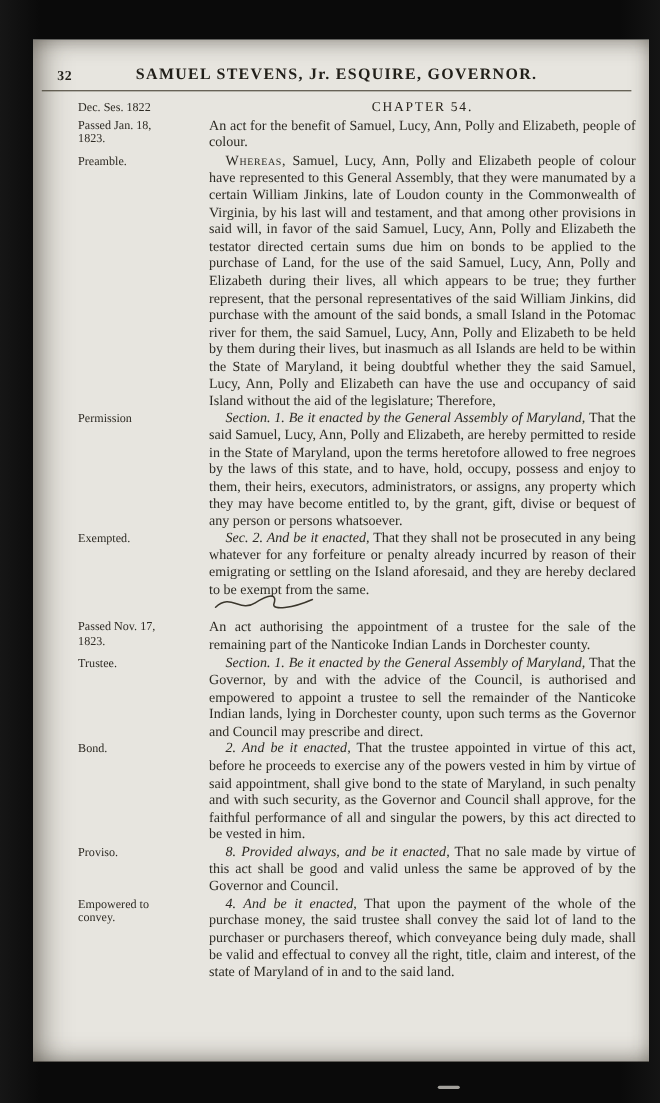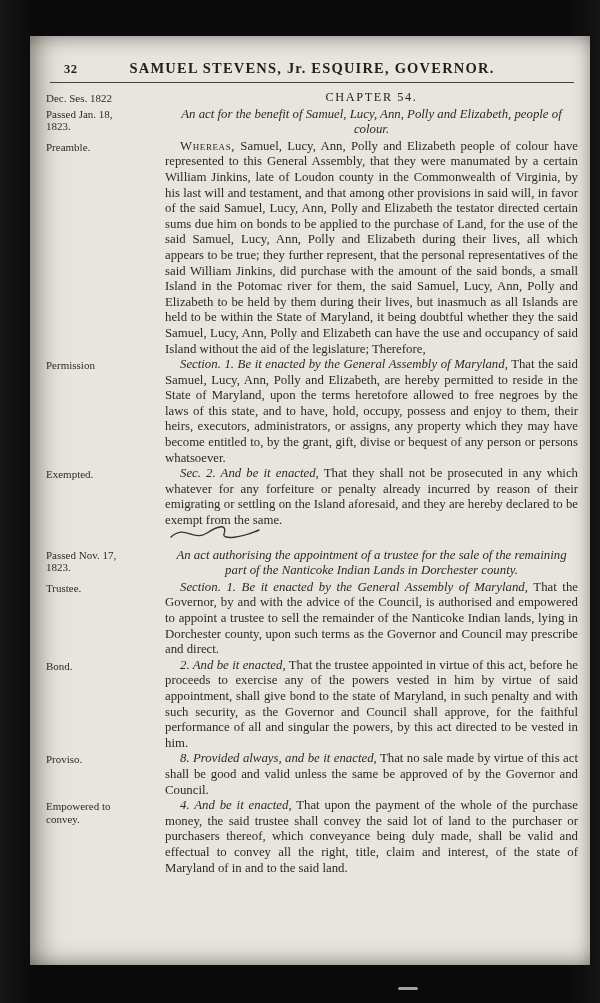--- a/index.html
+++ b/index.html
@@ -25,21 +25,21 @@
     top: 36px;
     right: 10px;
     bottom: 38px;
     background: #e7e5df;
     color: #2c2a23;
     box-shadow:
       inset 20px 0 26px -12px rgba(55, 50, 40, 0.5),
       inset -10px 0 18px -10px rgba(55, 50, 40, 0.35),
       inset 0 14px 20px -12px rgba(55, 50, 40, 0.35),
       inset 0 -14px 22px -12px rgba(55, 50, 40, 0.4);
-    padding: 24px 12px 8px 16px;
+    padding: 24px 12px 8px 4px;
     box-sizing: border-box;
     overflow: hidden;
   }
   .hdr {
     position: relative;
     text-align: center;
     font-weight: bold;
     font-size: 14.5px;
     letter-spacing: 1.2px;
     color: #211f19;
@@ -60,38 +60,37 @@
     align-items: flex-start;
   }
   .mnote {
     width: 86px;
     flex: 0 0 86px;
     font-size: 11px;
     line-height: 12.5px;
     padding-top: 2px;
     color: #2e2b24;
     position: relative;
+    margin-left: 37px;
   }
   .btext {
     flex: 1;
     font-size: 12.8px;
     line-height: 15.6px;
     text-align: justify;
     margin-left: 33px;
   }
   .chapter-row { margin-top: 3px; }
   .chapter {
     text-align: center;
     font-size: 12.3px;
     letter-spacing: 1.6px;
     color: #26231c;
   }
   .acttitle {
-    text-align: center;
-    font-style: italic;
     margin: 1px 0 1px 0;
   }
   .para {
     margin: 0;
     text-indent: 15px;
   }
   .it { font-style: italic; }
   .sc { font-variant: small-caps; letter-spacing: 0.6px; }
   .squiggle-row {
     height: 16px;
@@ -146,21 +145,21 @@
     <div class="row">
       <div class="mnote">Permission</div>
       <div class="btext">
         <p class="para"><span class="it">Section. 1. Be it enacted by the General Assembly of Maryland,</span><span> That the said Samuel, Lucy, Ann, Polly and Elizabeth, are hereby permitted to reside in the State of Maryland, upon the terms heretofore allowed to free negroes by the laws of this state, and to have, hold, occupy, possess and enjoy to them, their heirs, executors, administrators, or assigns, any property which they may have become entitled to, by the grant, gift, divise or bequest of any person or persons whatsoever.</span></p>
       </div>
     </div>
 
     <div class="row">
       <div class="mnote">Exempted.</div>
       <div class="btext">
-        <p class="para"><span class="it">Sec. 2. And be it enacted,</span><span> That they shall not be prosecuted in any which whatever for any forfeiture or penalty already incurred by reason of their emigrating or settling on the Island aforesaid, and they are hereby declared to be exempt from the same.</span></p>
+        <p class="para"><span class="it">Sec. 2. And be it enacted,</span><span> That they shall not be prosecuted in any being whatever for any forfeiture or penalty already incurred by reason of their emigrating or settling on the Island aforesaid, and they are hereby declared to be exempt from the same.</span></p>
       </div>
     </div>
 
     <div class="row squiggle-row">
       <div class="mnote"></div>
       <div class="btext">
         <svg width="110" height="15" viewBox="0 0 110 15">
           <path class="ink" d="M4 11 C 18 -2, 26 16, 40 7 S 60 -1, 57 8 C 55 14, 74 12, 92 4"></path>
         </svg>
       </div>

